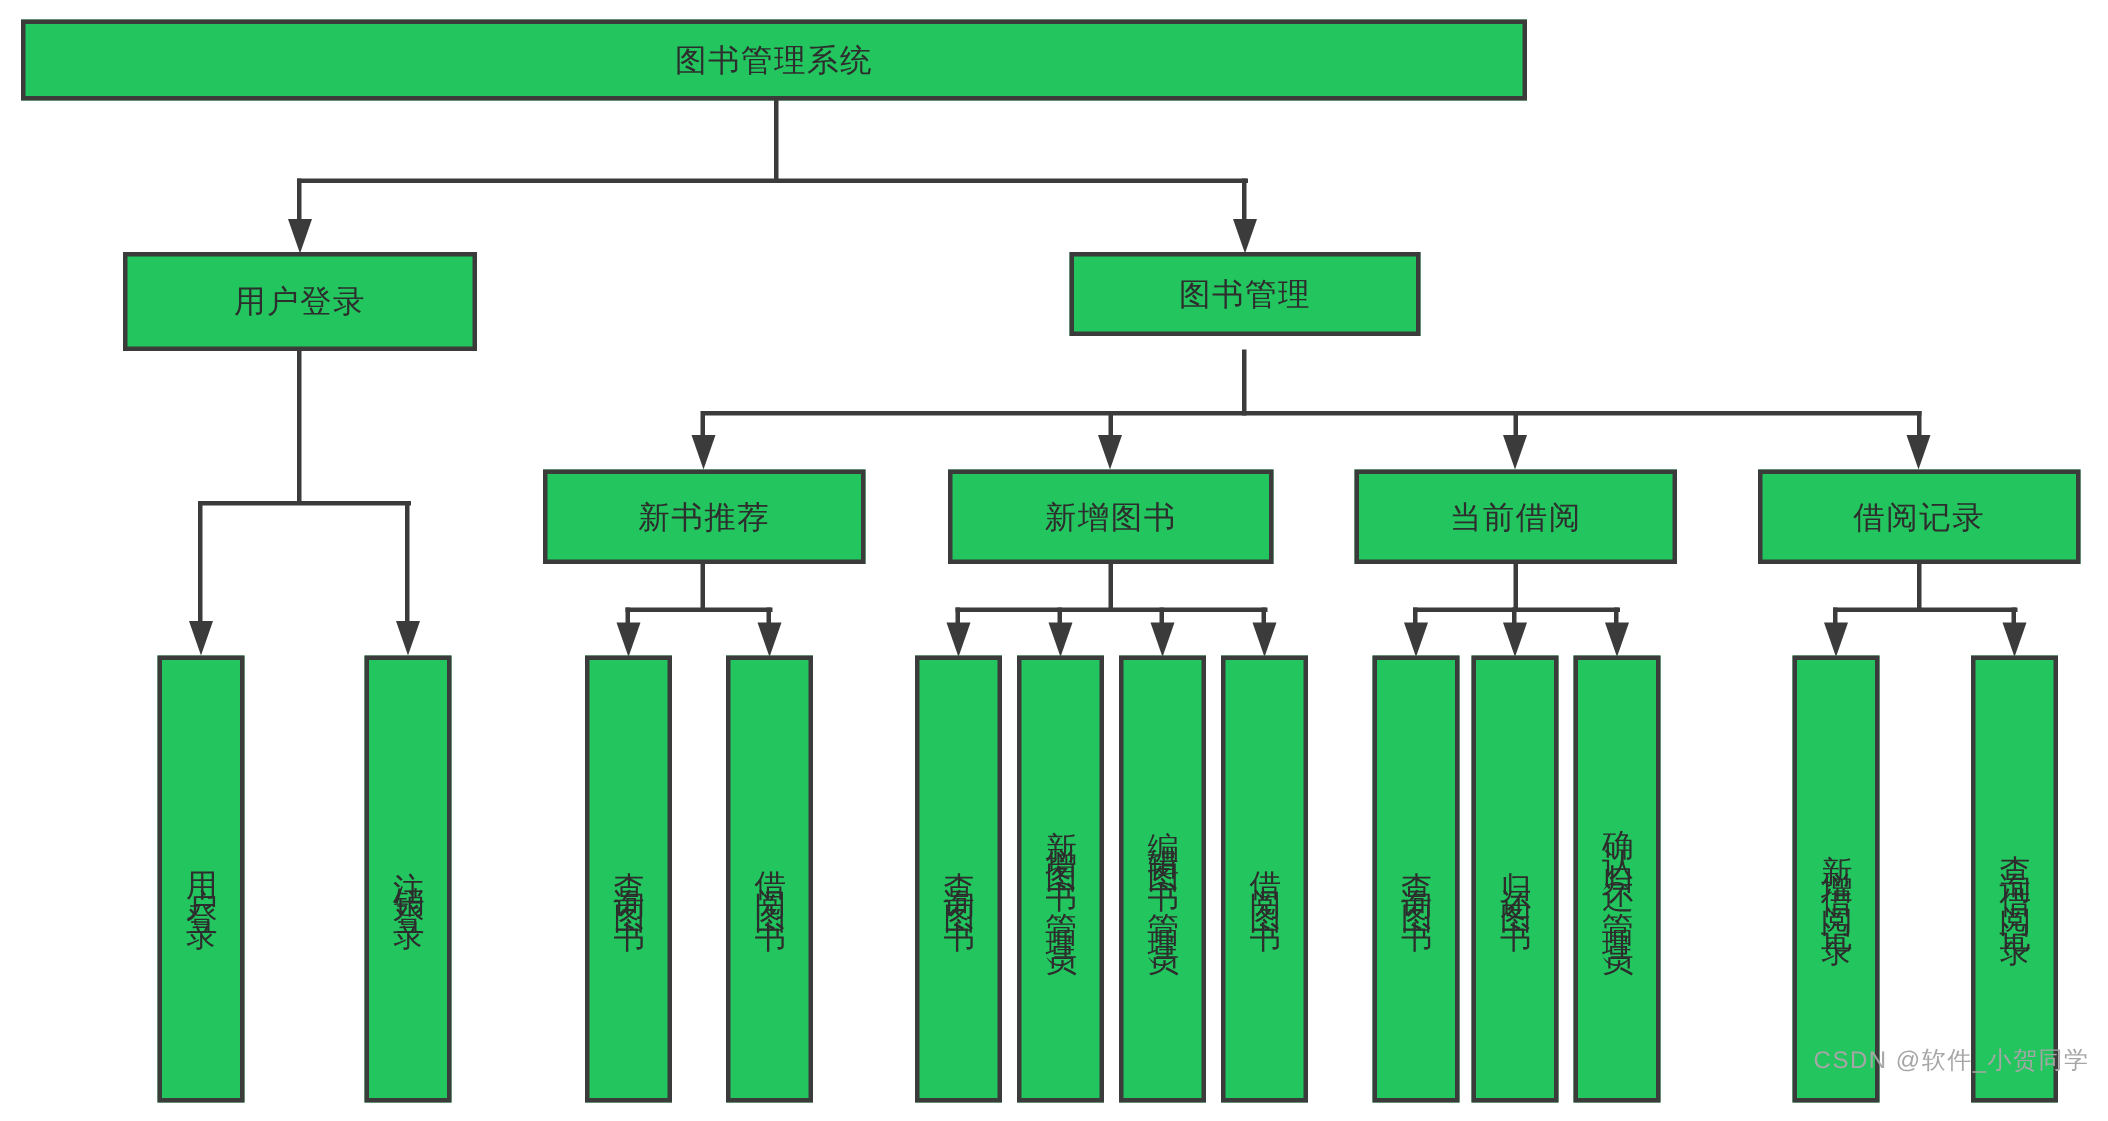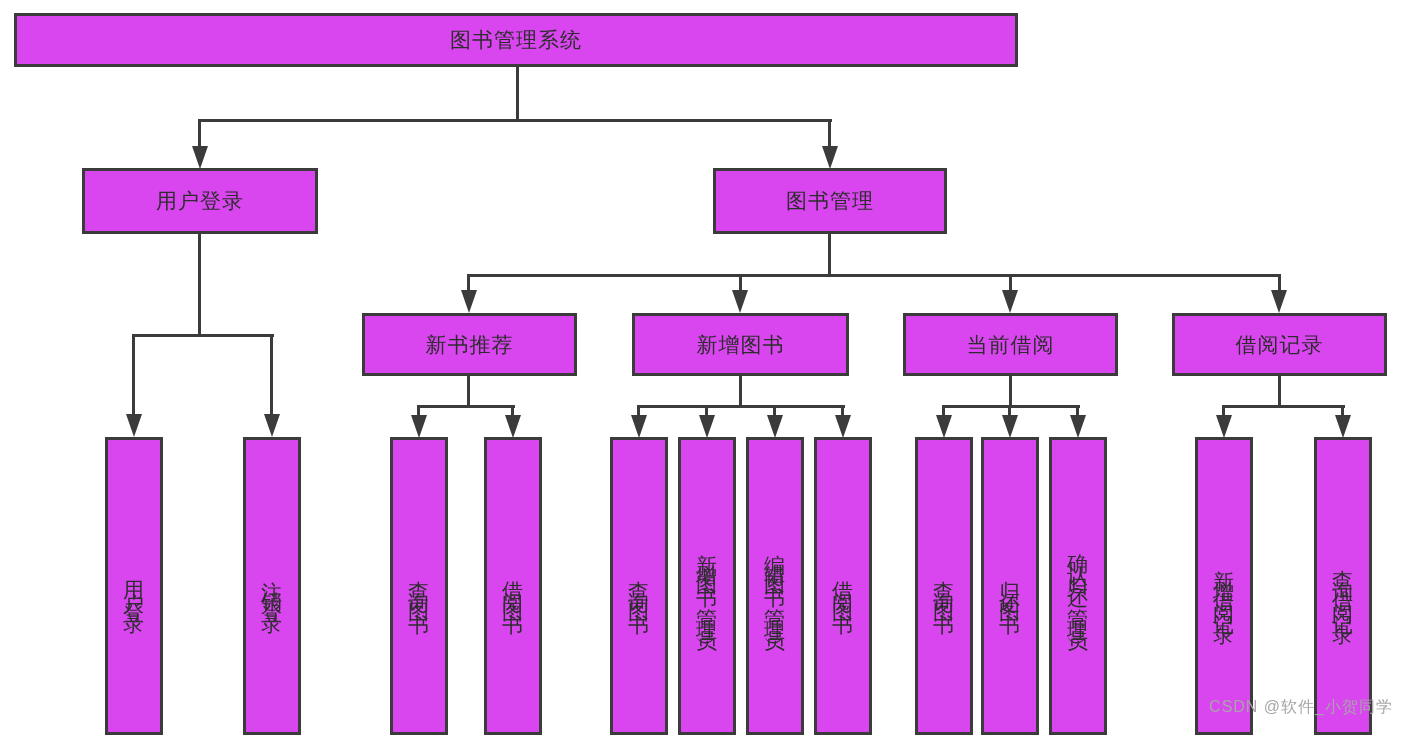--- a/index.html
+++ b/index.html
@@ -14,21 +14,21 @@
     width:1405px;height:747px;
     background:var(--bg);
     font-family:"Liberation Sans",sans-serif;
     color:var(--text);
     overflow:hidden;
   }
   .node{
     position:absolute;
     box-sizing:border-box;
     border:3px solid var(--line);
-    background:#d946ef;
+    background:#22c55e;
     display:flex;align-items:center;justify-content:center;
     font-size:21px;
     letter-spacing:1px;
     color:var(--text);
     text-align:center;
   }
   .leaf{
     width:58px;height:298px;top:437px;
   }
   .leaf .vtext{
@@ -67,21 +67,21 @@
   <div class="vline" style="left:516px;top:66px;height:56px;"></div>
   <div class="hline" style="left:198px;top:119px;width:634px;"></div>
   <div class="vline" style="left:198px;top:119px;height:30px;"></div>
   <div class="arrowhead" style="left:192px;top:146px;"></div>
   <div class="vline" style="left:828px;top:119px;height:30px;"></div>
   <div class="arrowhead" style="left:822px;top:146px;"></div>
 
   <div class="node" style="left:82px;top:168px;width:236px;height:66px;">
     <span>用户登录</span>
   </div>
-  <div class="node" style="left:713px;top:168px;width:234px;height:66px;">
+  <div class="node" style="left:713px;top:168px;width:234px;height:56px;">
     <span>图书管理</span>
   </div>
 
   <div class="vline" style="left:198px;top:233px;height:103px;"></div>
   <div class="hline" style="left:132px;top:334px;width:142px;"></div>
   <div class="vline" style="left:132px;top:334px;height:82px;"></div>
   <div class="arrowhead" style="left:126px;top:414px;"></div>
   <div class="vline" style="left:270px;top:334px;height:82px;"></div>
   <div class="arrowhead" style="left:264px;top:414px;"></div>
 

